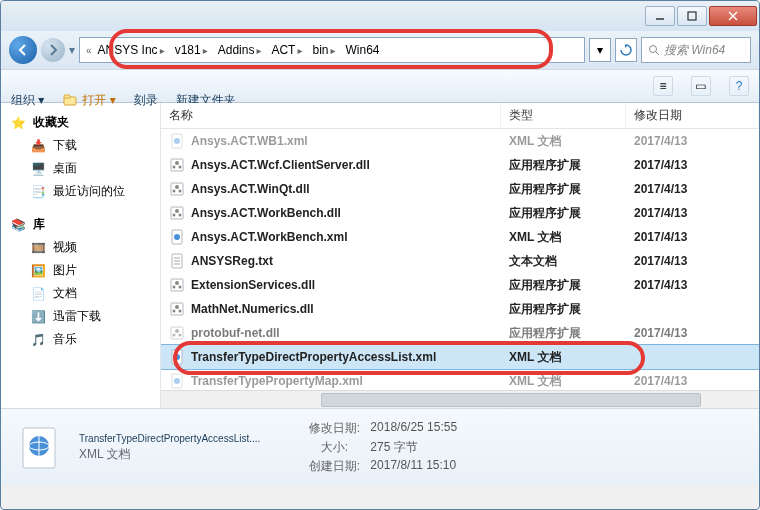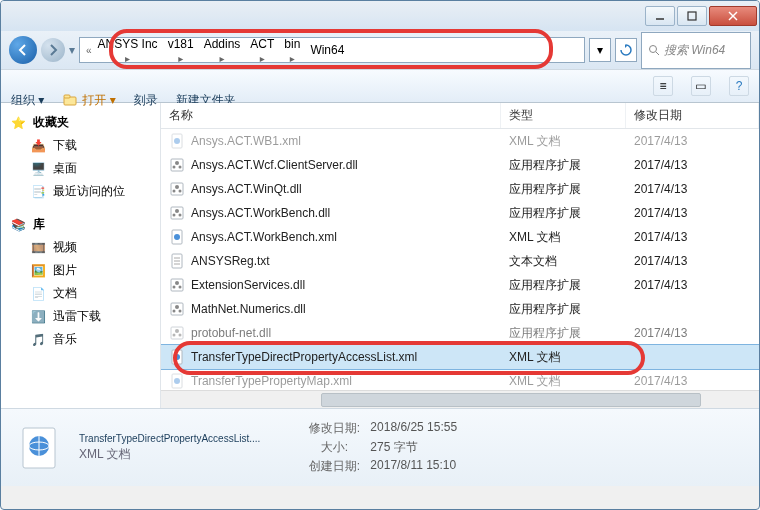--- a/index.html
+++ b/index.html
@@ -7,40 +7,40 @@
 .window { width: 760px; height: 510px; border: 1px solid #5a7fa0; background: #f0f0f0; position: relative; overflow: hidden; border-radius: 4px; }
 .titlebar { height: 30px; background: linear-gradient(#e9eff5, #d6e4f2); display: flex; justify-content: flex-end; align-items: center; padding-right: 2px; }
 .winbtn { width: 30px; height: 20px; display: flex; align-items: center; justify-content: center; border: 1px solid #9bb3c9; margin-left: 2px; border-radius: 2px; background: linear-gradient(#f5f9fc,#d9e6f2); cursor: pointer; }
 .winbtn.close { width: 48px; background: linear-gradient(#e88b7d,#c94f3e); border-color: #a03a2c; color: #fff; }
 .winbtn svg { width: 10px; height: 10px; }
 .addrbar { height: 38px; display: flex; align-items: center; padding: 4px 8px; gap: 4px; background: linear-gradient(#eaf1f8,#dbe7f3); }
 .navbtn { width: 28px; height: 28px; border-radius: 50%; background: radial-gradient(circle at 30% 30%, #5fa8e8, #1a5fa8); display:flex; align-items:center; justify-content:center; cursor:pointer; }
 .navbtn.fwd { width: 24px; height: 24px; background: radial-gradient(circle at 30% 30%, #d5e2ee, #9cb5ca); }
 .navbtn svg { width:12px; height:12px; }
 .addrbox { flex:1; height:26px; background:#fff; border:1px solid #8fa8bf; display:flex; align-items:center; padding:0 6px; gap:2px; position:relative; }
-.bcseg { display:flex; align-items:center; gap:2px; cursor:pointer; padding:2px 4px;flex-direction:column; }
+.bcseg { display:flex; align-items:center; gap:2px; cursor:pointer; padding:2px 4px; }
 .bcarrow { color:#666; font-size:10px; }
 .addrdrop, .refresh { width:22px; height:24px; border:1px solid #8fa8bf; background:#fff; display:flex; align-items:center; justify-content:center; cursor:pointer; }
-.searchbox { width:110px; height:37px; border:1px solid #8fa8bf; background:#fff; display:flex; align-items:center; padding:4px 6px; color:#888; font-style:italic; gap:4px; }
+.searchbox { width:110px; height:26px; border:1px solid #8fa8bf; background:#fff; display:flex; align-items:center; padding:4px 6px; color:#888; font-style:italic; gap:4px; }
 .toolbar { height:34px; background:linear-gradient(#f7fbff,#e3edf7); border-top:1px solid #cfd9e2; border-bottom:1px solid #b8c5d0; display:flex; align-items:center; padding:0 10px; gap:18px; }
 .tbtn { cursor:pointer; color:#1a3c5a; display:flex; align-items:center; gap:4px;margin-top:28px; }
 .tbtn.open { color:#c07000; }
 .toolbar .spacer { flex:1; }
 .ticon { width:20px; height:20px; display:flex; align-items:center; justify-content:center; border:1px solid #cdd9e4; border-radius:2px; cursor:pointer; }
 .content { display:flex; height:305px; background:#fff; }
 .sidebar { width:160px; border-right:1px solid #e0e5ea; overflow:hidden; padding:8px 0; }
 .sbgroup { margin-bottom:10px; }
 .sbhead { display:flex; align-items:center; gap:6px; padding:3px 10px; font-weight:bold; cursor:pointer; }
 .sbitem { display:flex; align-items:center; gap:6px; padding:3px 10px 3px 30px; cursor:pointer; }
 .sicn { width:16px; height:16px; display:inline-flex; align-items:center; justify-content:center; }
 .filepane { flex:1; display:flex; flex-direction:column; overflow:hidden; }
 .colhead { display:flex; height:26px; border-bottom:1px solid #e2e6ea; align-items:center; background:#fff; }
 .ch { padding:12px 8px; border-right:1px solid #eef1f4; color:#333; cursor:pointer; display:flex; align-items:center; height:100%; }
 .ch.name { width:340px; } .ch.type { width:125px; } .ch.date { flex:1; }
-.flist { flex:1; overflow:hidden; }
+.flist { flex:1; overflow:hidden;font-weight:bold; }
 .frow { display:flex; height:24px; align-items:center; cursor:pointer; padding-right:4px; }
 .frow.selected { background:#cde6f7; outline:1px solid #7eb4e0; }
 .fc { padding:0 8px; white-space:nowrap; overflow:hidden; text-overflow:ellipsis; color:#222; }
 .fc.name { width:340px; display:flex; align-items:center; gap:6px; }
 .fc.type { width:125px; } .fc.date { flex:1; }
 .ficn { width:16px; height:16px; flex-shrink:0; }
 .scrollh { height:18px; background:#f0f0f0; border-top:1px solid #dcdcdc; position:relative; display:flex; align-items:center; }
 .scrollh .thumb { position:absolute; left:160px; width:380px; height:14px; background:#cfd6dc; border:1px solid #b8c0c6; border-radius:2px; }
 .details { height:78px; border-top:1px solid #cfd9e2; background:linear-gradient(#f5f9fd,#e8f0f7); display:flex; align-items:center; padding:8px 12px; gap:14px; }
 .bigicon { width:52px; height:52px; display:flex; align-items:center; justify-content:center; }

